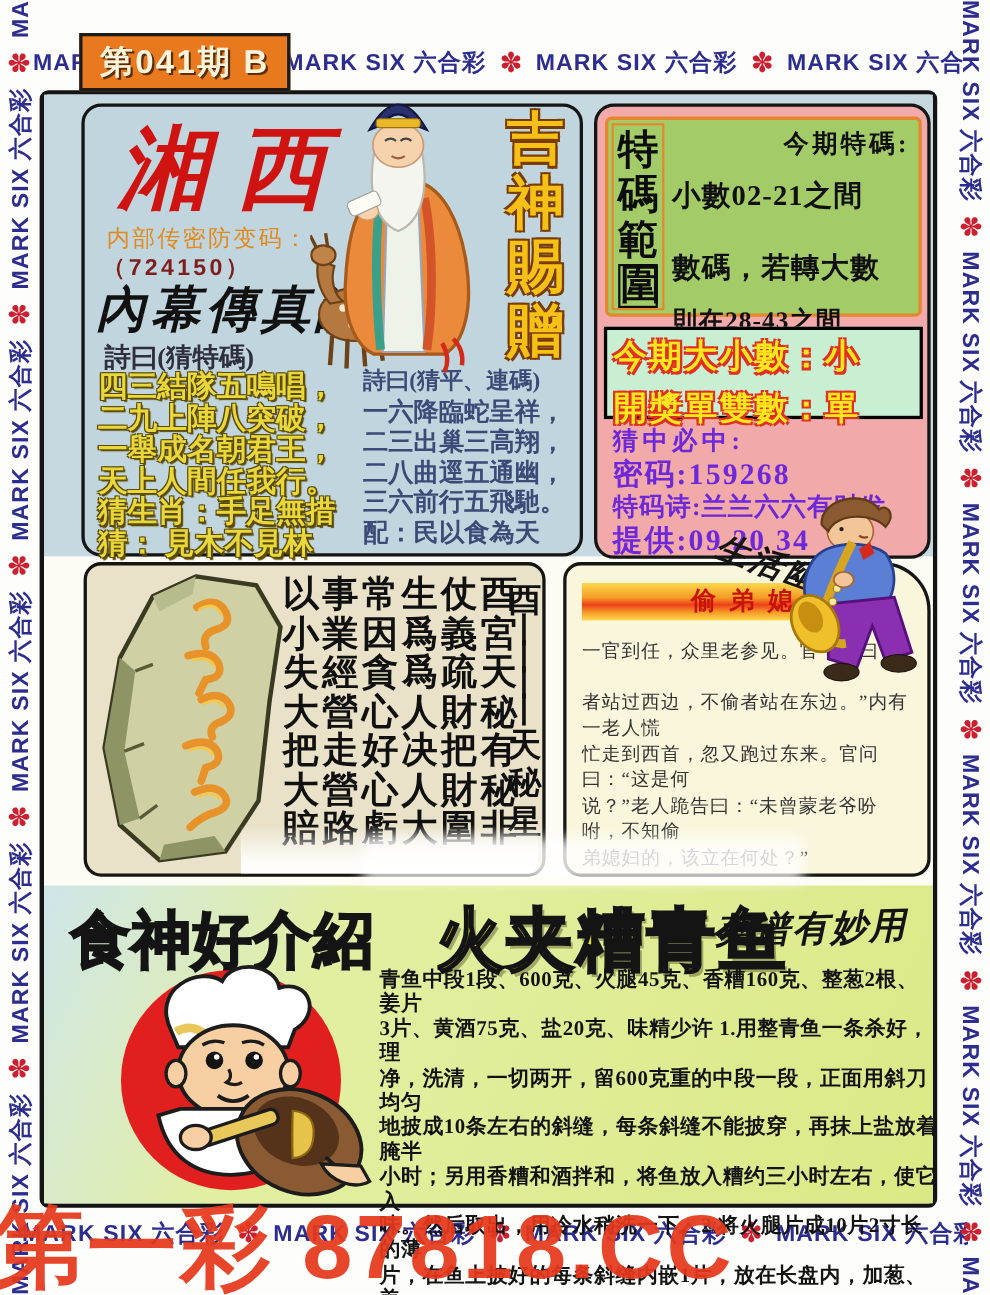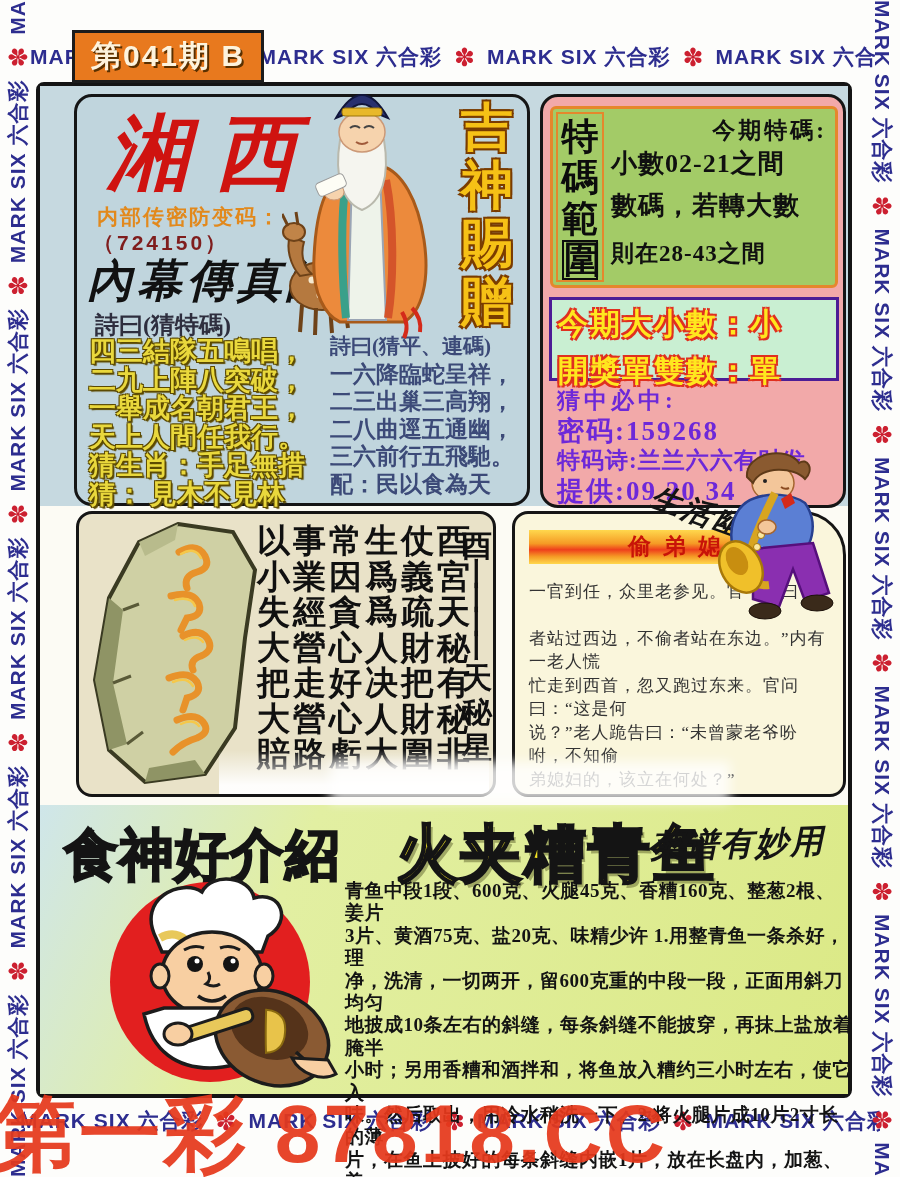--- a/index.html
+++ b/index.html
@@ -87,21 +87,21 @@
        font-size:30px;font-weight:900;color:#fdf3dd;text-shadow:2px 2px 0 #5a3000;letter-spacing:2px">第041期 B</div>
 
   <div id="frame"></div>
   <div class="abs" style="left:40px;top:86px;width:808px;height:420px;background:#c6d9e0;z-index:1"></div>
   <div class="abs" style="left:40px;top:506px;width:808px;height:299px;background:#fcfbf4;z-index:1"></div>
   <div class="abs" style="left:40px;top:805px;width:808px;height:289px;z-index:1;
        background:linear-gradient(115deg,#cfe6ea 0%,#e2efa2 30%,#dbe985 100%)"></div>
 
   <div class="panel" style="left:74px;top:94px;width:456px;height:412px;background:#c0d5dd;border-radius:18px">
     <div class="abs serif" style="left:30px;top:2px;font-size:82px;font-weight:900;font-style:italic;color:#cf1310;letter-spacing:26px">湘西</div>
-    <div class="abs" style="left:20px;top:106px;font-size:21px;font-weight:700;color:#e2891c;letter-spacing:2px">内部传密防变码：</div>
+    <div class="abs" style="left:20px;top:106px;font-size:21px;font-weight:400;color:#e2891c;letter-spacing:2px">内部传密防变码：</div>
     <div class="abs" style="left:16px;top:132px;font-size:21px;font-weight:700;color:#7f1d1d;letter-spacing:3px">（724150）</div>
     <div class="abs serif" style="left:10px;top:154px;font-size:45px;font-weight:900;font-style:italic;color:#111;letter-spacing:5px">內幕傳真詩</div>
     <div class="abs serif" style="left:18px;top:212px;font-size:24px;font-weight:700;color:#2e2e3e">詩曰(猜特碼)</div>
     <div class="abs serif" style="left:12px;top:240px;font-size:27px;line-height:28.5px">
       <div class="ylw">四三結隊五鳴唱，</div>
       <div class="ylw">二九上陣八突破，</div>
       <div class="ylw">一舉成名朝君王，</div>
       <div class="ylw">天上人間任我行。</div>
       <div class="ylw">猜生肖：手足無措</div>
       <div class="ylw">猜：  見木不見林</div>
@@ -154,26 +154,26 @@
   <div class="panel" style="left:540px;top:94px;width:306px;height:414px;background:#f2a9a9;border-radius:18px">
     <div class="abs" style="left:7px;top:9px;width:288px;height:182px;background:#a3cb67;border:3px solid #e5872c;border-radius:6px">
       <div class="abs" style="left:3px;top:3px;width:48px;height:170px;border:2px solid #e5872c;padding-top:2px">
         <div class="rangechar serif">特</div>
         <div class="rangechar serif">碼</div>
         <div class="rangechar serif">範</div>
         <div class="rangechar serif" style="border:2px solid #0c0c0c;margin:1px 4px 0 4px;line-height:36px">圍</div>
       </div>
       <div class="abs serif" style="left:58px;top:6px;width:222px">
         <div class="range-line" style="font-size:23px;text-align:right;padding-right:6px;letter-spacing:3px">今期特碼:</div>
-        <div class="range-line" style="font-size:26px;letter-spacing:1px">小數02-21之間</div>
-        <div class="range-line" style="font-size:26px;margin-top:7px;letter-spacing:1px">數碼，若轉大數</div>
+        <div class="range-line" style="font-size:26px;margin-top:14px;letter-spacing:1px">小數02-21之間</div>
+        <div class="range-line" style="font-size:26px;margin-top:31px;letter-spacing:1px">數碼，若轉大數</div>
         <div class="range-line" style="font-size:23px;margin-top:15px;letter-spacing:1px">則在28-43之間</div>
       </div>
     </div>
-    <div class="abs" style="left:6px;top:200px;width:290px;height:84px;background:#c9efd2;border:3px solid #4c1d95;padding:4px 6px">
+    <div class="abs" style="left:6px;top:200px;width:290px;height:84px;background:#c9efd2;border:3px solid #000000;padding:4px 6px">
       <div class="bigsmall serif" style="font-size:30px">今期大小數：小</div>
       <div class="bigsmall serif" style="font-size:30px;margin-top:6px">開獎單雙數：單</div>
     </div>
     <div class="abs serif redline" style="left:14px;top:288px;font-size:23px;letter-spacing:4px">猜中必中:</div>
     <div class="abs serif redline" style="left:14px;top:316px;font-size:27px;letter-spacing:2px">密码:159268</div>
     <div class="abs serif redline" style="left:14px;top:348px;font-size:23px;letter-spacing:1px">特码诗:兰兰六六有财发</div>
     <div class="abs serif redline" style="left:14px;top:376px;font-size:27px;letter-spacing:2px">提供:09 20 34</div>
   </div>
 
   <div class="panel" style="left:76px;top:511px;width:420px;height:286px;background:#e9e2c8;border-radius:16px;overflow:hidden">

